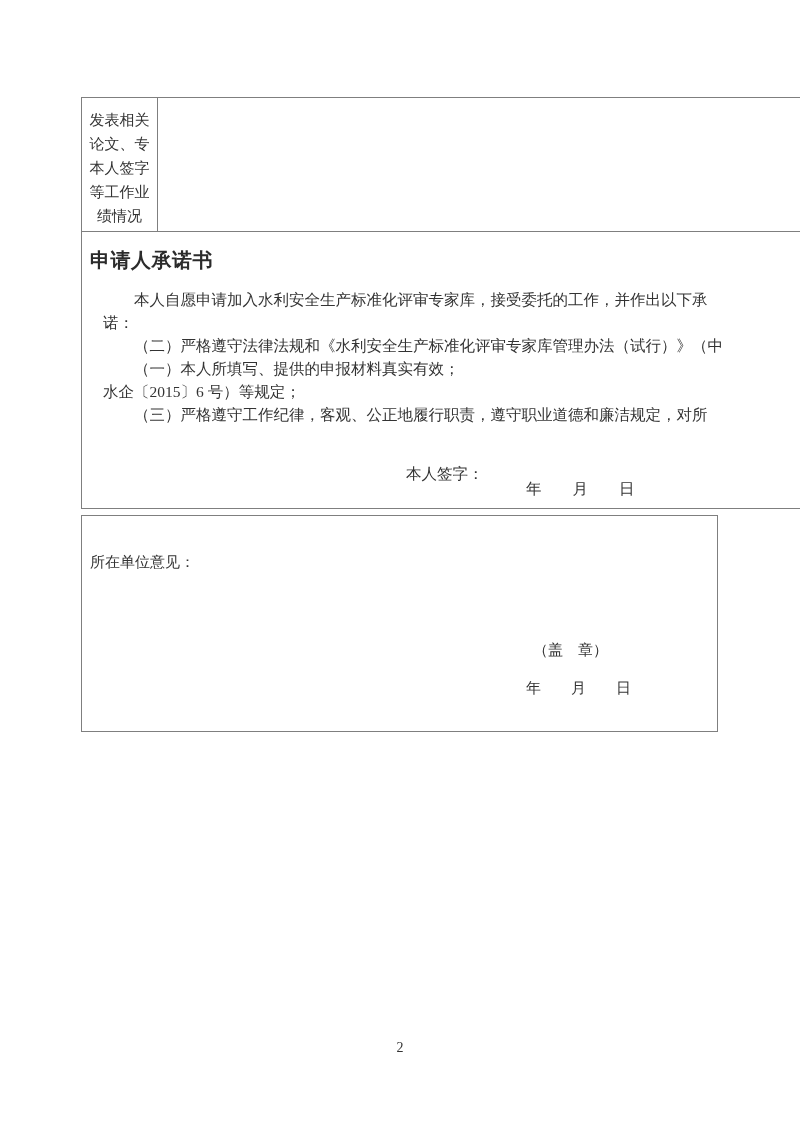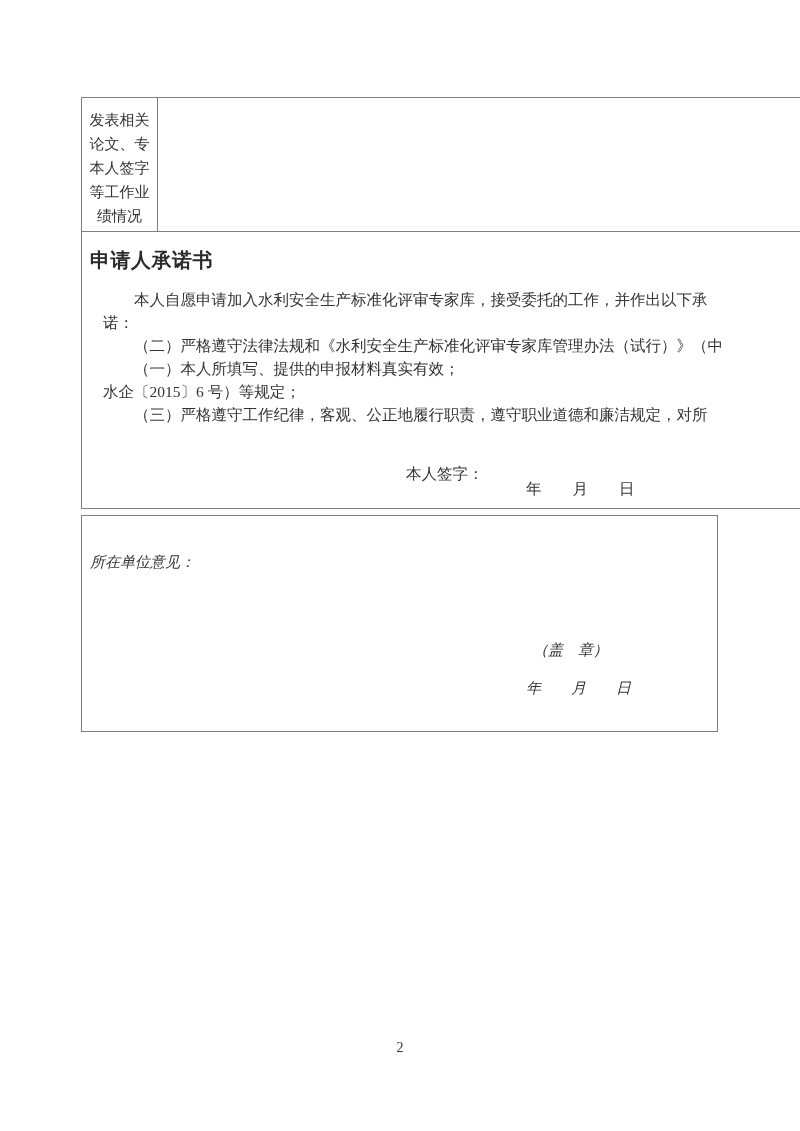--- a/index.html
+++ b/index.html
@@ -74,21 +74,21 @@
 
   
   .tableB {
     position: absolute;
     left: 81px; top: 515px;
     width: 637px; height: 217px;
     border: 1px solid #7f7f7f;
     background: #ffffff;
     font-size: 15px;
   }
-  .tableB-inner { position: relative; width: 100%; height: 100%; font-style: italic; }
+  .tableB-inner { position: relative; width: 100%; height: 100%; }
   .unit-label {
     position: absolute;
     top: 37px; left: 8px;
     white-space: nowrap;
   }
   .stamp-line {
     position: absolute;
     top: 125px; left: 451px;
     white-space: nowrap;
   }

